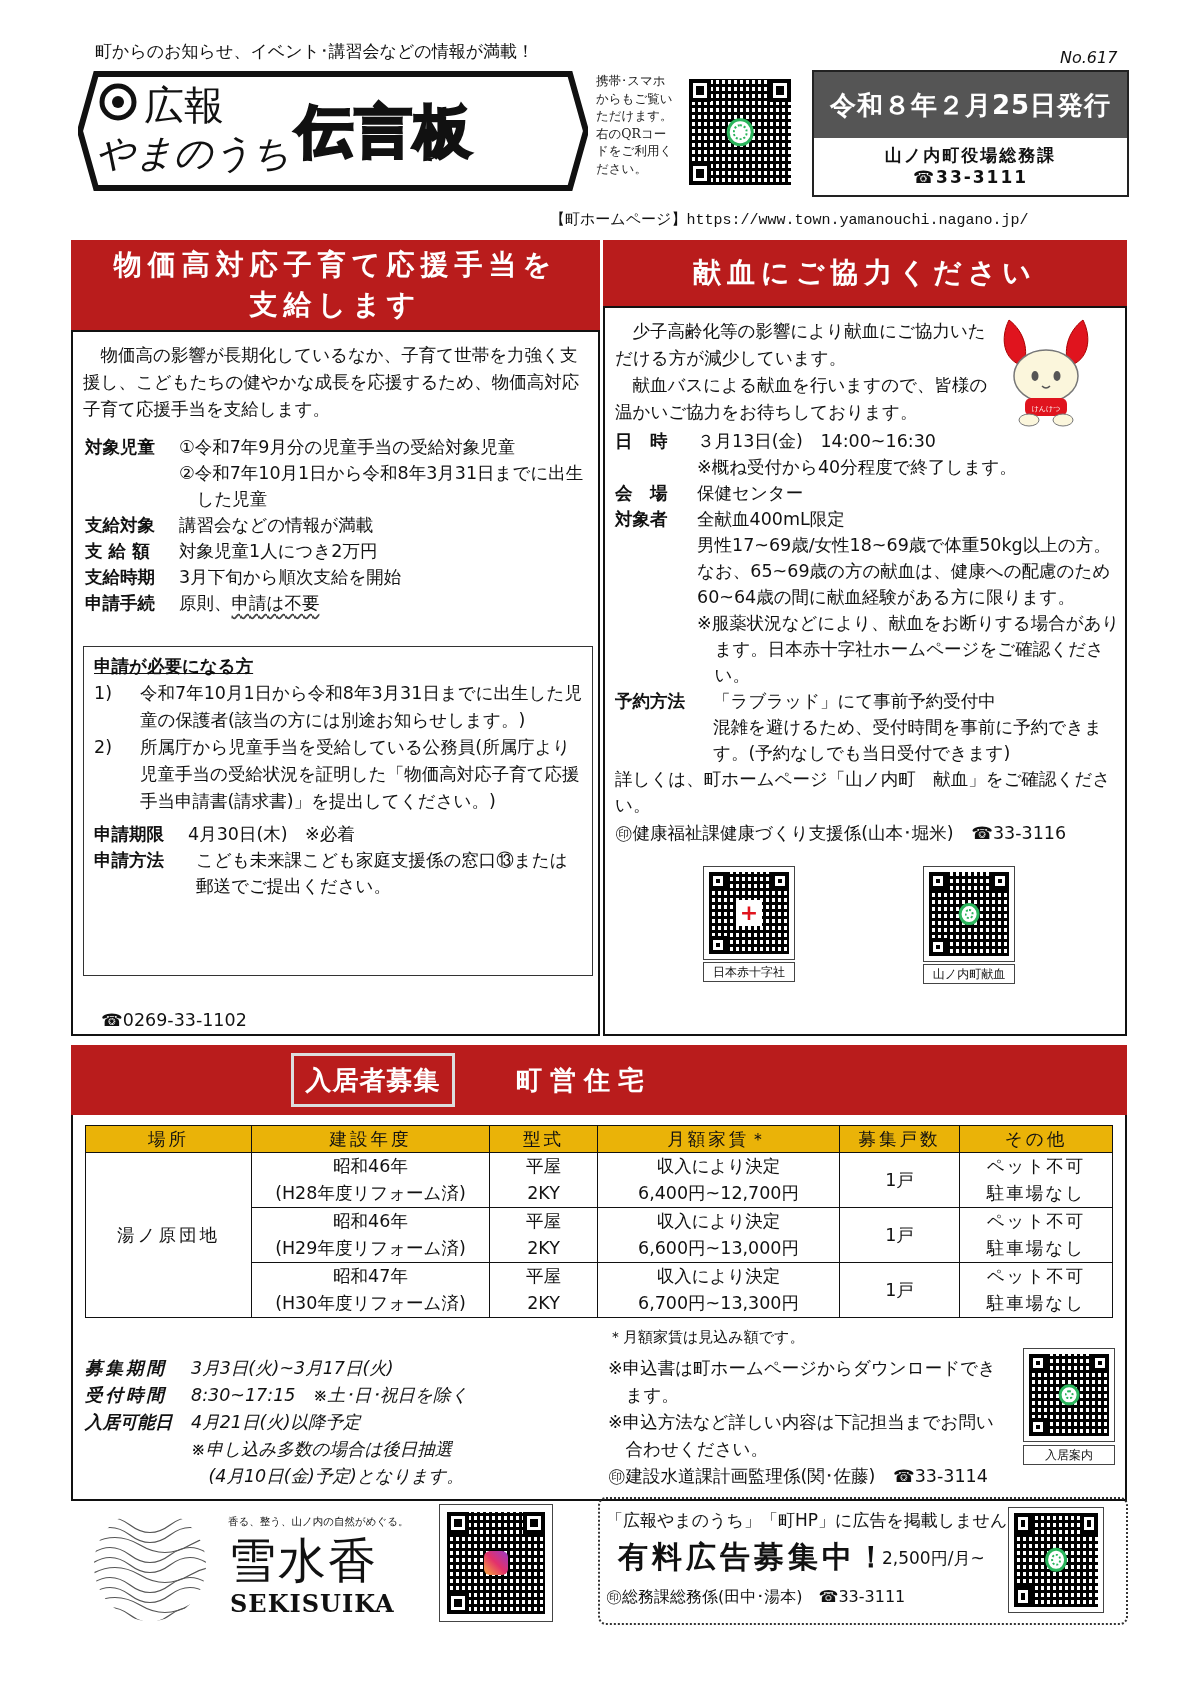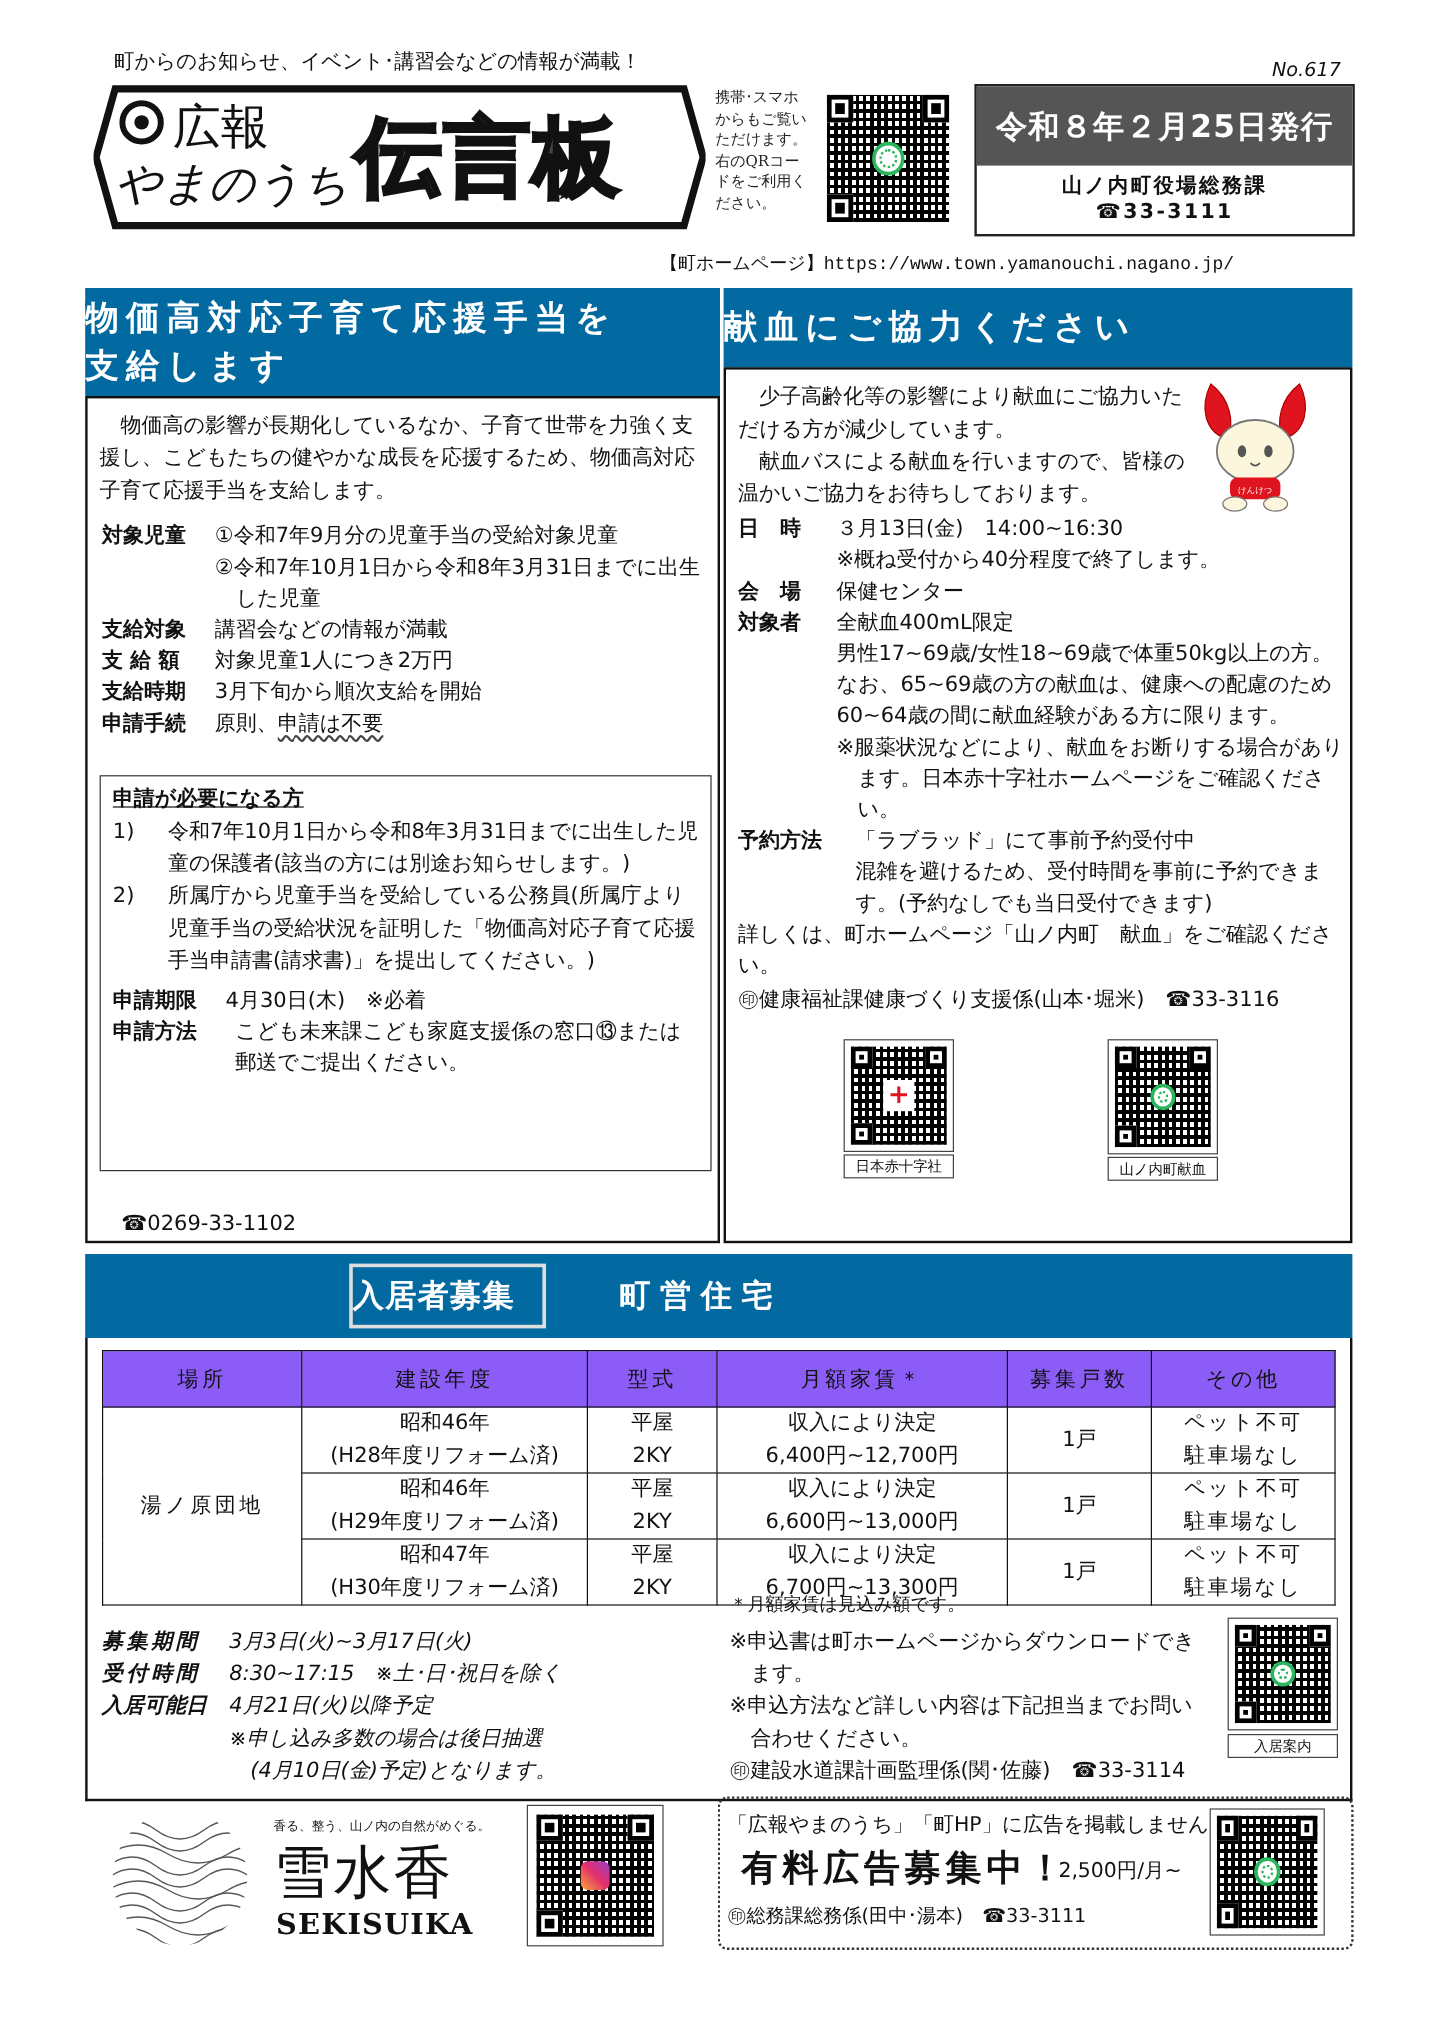--- a/index.html
+++ b/index.html
@@ -29,21 +29,21 @@
   .qr .logo::after { content:""; position:absolute; inset:3px; border-radius:50%; border:2px dotted #2bb55c; }
   .issue-box { left: 812px; top: 70px; width: 317px; height: 127px; border: 2px solid #222; }
   .issue-date { height: 66px; background: #555; color: #fff; font-weight: bold;
       font-size: 26px; display: flex; align-items: center; justify-content: center; letter-spacing: 1px; }
   .issue-office { text-align: center; font-size: 17px; font-weight: bold; padding-top: 6px; letter-spacing: 2px; line-height: 22px; }
 
   .legend { left: 70px; top: 208px; font-size: 17px; margin-top: 33px; }
   .homepage { left: 550px; top: 210px; font-size: 15px; }
 
   
-  .sec-head { background: #0369a1; color: #fff; font-weight: bold; text-align: left; }
+  .sec-head { background: #b91c1c; color: #fff; font-weight: bold; text-align: center; }
   .panel { border: 2px solid #111; }
 
   
   .left-head { left: 71px; top: 240px; width: 529px; height: 90px; font-size: 28px; line-height: 40px; letter-spacing: 6px; padding-top: 5px; }
   .left-body { left: 71px; top: 330px; width: 529px; height: 706px; }
   .p { font-size: 17.5px; line-height: 27px; }
   .lead { position: absolute; left: 10px; top: 10px; width: 510px; text-indent: 1em; }
   .dl { position: absolute; left: 12px; width: 510px; }
   .row { display: flex; font-size: 17.5px; line-height: 26px; }
   .row .k { font-weight: bold; width: 94px; flex-shrink: 0; }
@@ -63,21 +63,21 @@
   .rrow .k { font-weight: bold; width: 82px; flex-shrink: 0; }
   .qr-cap { position: absolute; border: 1px solid #444; font-size: 12px; text-align: center; line-height: 18px; background:#fff; }
   .qr-frame { position: absolute; border: 1px solid #444; background: #fff; padding: 4px; }
 
   
   .house-head { left: 71px; top: 1045px; width: 1056px; height: 70px; }
   .house-tag { position: absolute; left: 220px; top: 8px; width: 164px; height: 54px; border: 3px solid #ddd; color: #fff; font-size: 26px; font-weight: bold; line-height: 48px; letter-spacing: 1px; }
   .house-title { position: absolute; left: 445px; top: 0; line-height: 70px; font-size: 26px; font-weight: bold; letter-spacing: 8px; color: #fff; }
   .house-body { left: 71px; top: 1115px; width: 1056px; height: 386px; border-top: none; }
   table.ht { position: absolute; left: 12px; top: 10px; width: 1028px; border-collapse: collapse; font-size: 17.5px; }
-  .ht th { background: #8b5cf6; font-weight: normal; border: 1.5px solid #111; height: 47px; letter-spacing: 3px; }
+  .ht th { background: #eab308; font-weight: normal; border: 1.5px solid #111; height: 27px; letter-spacing: 3px; }
   .ht td { border: 1.5px solid #111; text-align: center; line-height: 27px; padding: 0; }
   .note-small { position: absolute; left: 535px; top: 213px; font-size: 15px; }
   .hrow { display: flex; font-size: 17.5px; line-height: 27px; }
   .hrow .k { font-weight: bold; width: 106px; letter-spacing: 3px; flex-shrink: 0; }
 
   
   .ad-left { left: 90px; top: 1505px; width: 490px; height: 150px; }
   .ad-box { left: 598px; top: 1497px; width: 530px; height: 128px; border: 2.5px dotted #333; border-radius: 8px; }
 </style>
 </head>
@@ -87,21 +87,21 @@
 <div class="abs issue-no">No.617</div>
 
 <div class="abs masthead">
   <svg width="510" height="122" viewBox="0 0 510 122">
     <polygon points="18,4 492,4 508,61 492,118 18,118 2,61" fill="#fff" stroke="#111" stroke-width="6"></polygon>
     <circle cx="40" cy="32" r="16" fill="none" stroke="#111" stroke-width="5"></circle>
     <circle cx="40" cy="32" r="6" fill="#111"></circle>
   </svg>
   <div class="abs serif" style="left:66px;top:8px;font-size:40px;">広報</div>
   <div class="abs serif" style="left:18px;top:58px;font-size:38px;font-style:italic;">やまのうち</div>
-  <div class="abs" style="left:218px;top:6px;font-size:72px;font-weight:bold;color:#444;letter-spacing:2px;-webkit-text-stroke:3px #111;line-height:110px;">伝言板</div>
+  <div class="abs" style="left:218px;top:6px;font-size:57px;font-weight:bold;color:#444;letter-spacing:2px;-webkit-text-stroke:3px #111;line-height:110px;">伝言板</div>
 </div>
 
 <div class="abs qr-note serif">携帯･スマホからもご覧いただけます。右のQRコードをご利用ください。</div>
 <div class="qr" style="left:688px;top:78px;width:104px;height:108px;">
   <div class="fp" style="left:0;top:0;"></div>
     <div class="fp" style="right:0;top:0;"></div>
     <div class="fp" style="left:0;bottom:0;"></div>
   <div class="logo"></div>
 </div>
 

